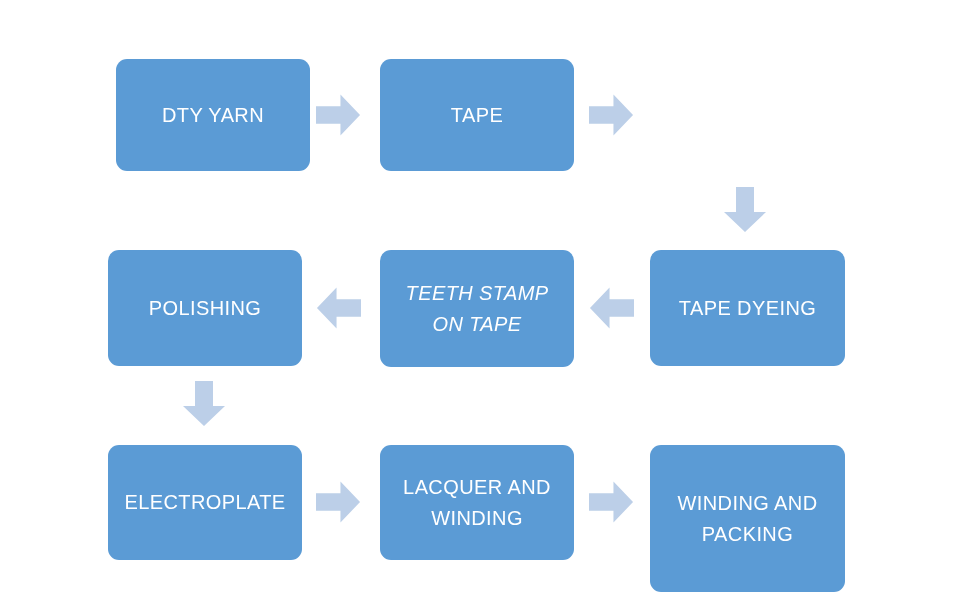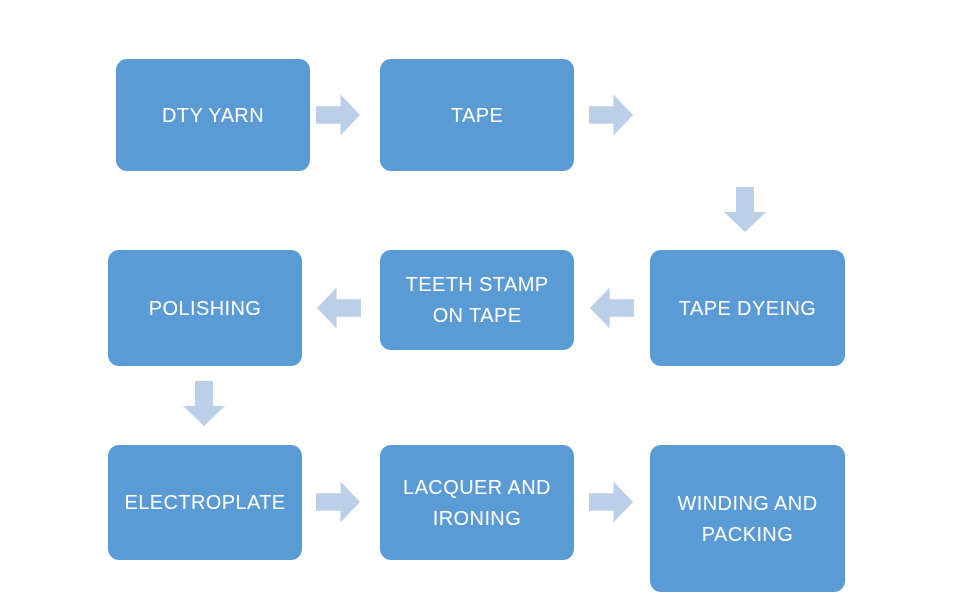--- a/index.html
+++ b/index.html
@@ -69,21 +69,21 @@
   </div>
 
   <div class="node" style="left:650px; top:250px; width:195px; height:116px;">TAPE DYEING</div>
 
   <div class="arrow" style="left:589px; top:286px; width:45px; height:44px;">
     <svg viewBox="0 0 46 44">
         <polygon points="46,13 21,13 21,1 1,22 21,43 21,31 46,31"></polygon>
       </svg>
   </div>
 
-  <div class="node" style="left:380px; top:250px; width:194px; height:100px;">TEETH STAMP ON TAPE</div>
+  <div class="node" style="left:380px; top:250px; width:194px; height:117px;font-style:italic;">TEETH STAMP ON TAPE</div>
 
   <div class="arrow" style="left:316px; top:286px; width:45px; height:44px;">
     <svg viewBox="0 0 46 44">
         <polygon points="46,13 21,13 21,1 1,22 21,43 21,31 46,31"></polygon>
       </svg>
   </div>
 
   <div class="node" style="left:108px; top:250px; width:194px; height:116px;">POLISHING</div>
 
   <div class="arrow" style="left:182px; top:381px; width:44px; height:46px;">
@@ -93,21 +93,21 @@
   </div>
 
   <div class="node" style="left:108px; top:445px; width:194px; height:115px;">ELECTROPLATE</div>
 
   <div class="arrow" style="left:316px; top:480px; width:45px; height:44px;">
     <svg viewBox="0 0 46 44">
         <polygon points="0,13 25,13 25,1 45,22 25,43 25,31 0,31"></polygon>
       </svg>
   </div>
 
-  <div class="node" style="left:380px; top:445px; width:194px; height:115px;">LACQUER AND IRONING</div>
+  <div class="node" style="left:380px; top:445px; width:194px; height:115px;">LACQUER AND WINDING</div>
 
   <div class="arrow" style="left:589px; top:480px; width:45px; height:44px;">
     <svg viewBox="0 0 46 44">
         <polygon points="0,13 25,13 25,1 45,22 25,43 25,31 0,31"></polygon>
       </svg>
   </div>
 
   <div class="node" style="left:650px; top:445px; width:195px; height:147px;">WINDING AND PACKING</div>
 
 </div>

